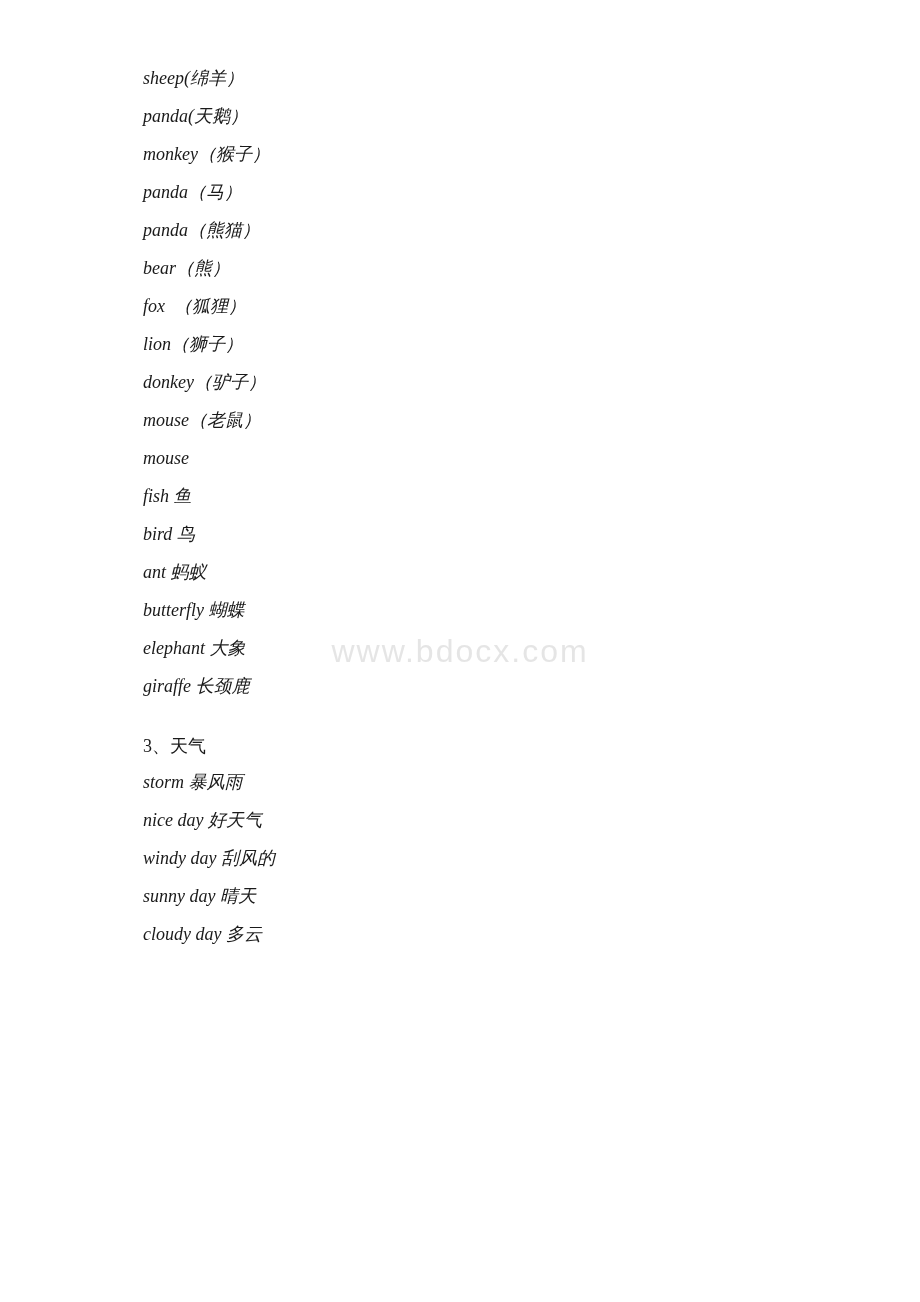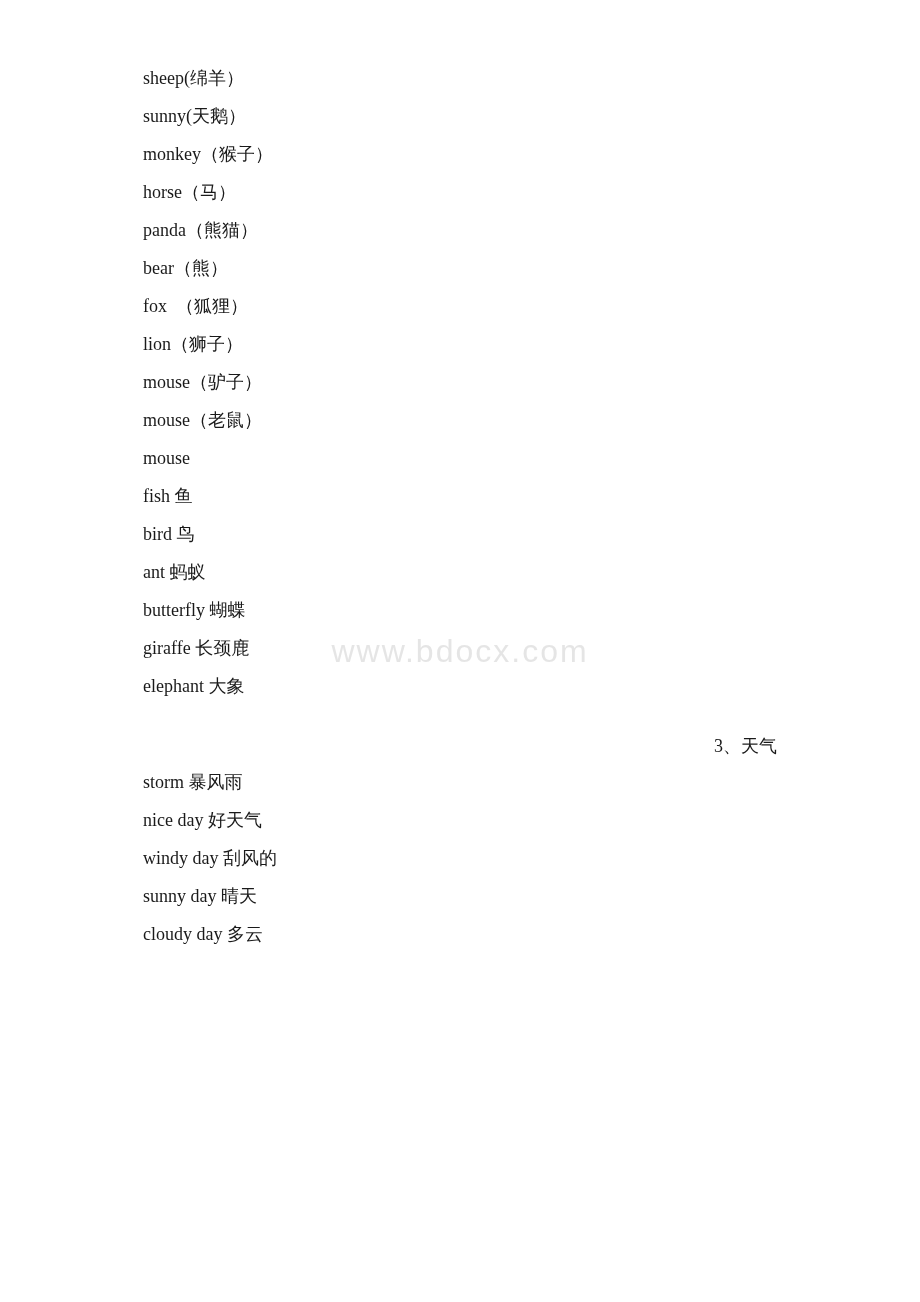--- a/index.html
+++ b/index.html
@@ -16,25 +16,25 @@
       min-height: 1302px;
       padding: 60px 143px;
       position: relative;
     }
     .content-list {
       list-style: none;
     }
     .content-list li {
       line-height: 2.0;
       margin-bottom: 2px;
+      font-style: italic;
     }
     .section-header {
       margin-bottom: 6px;
       font-weight: normal;
-      text-align: right;
     }
     .watermark {
       position: fixed;
       top: 50%;
       left: 50%;
       transform: translate(-50%, -50%);
       font-size: 32px;
       color: rgba(180, 180, 180, 0.35);
       font-family: Arial, sans-serif;
       white-space: nowrap;
@@ -43,36 +43,36 @@
       letter-spacing: 2px;
     }
   </style>
 </head>
 <body>
 
 <div class="watermark">www.bdocx.com</div>
 
 <ul class="content-list">
   <li>sheep(绵羊）</li>
-  <li>sunny(天鹅）</li>
+  <li>panda(天鹅）</li>
   <li>monkey（猴子）</li>
-  <li>horse（马）</li>
+  <li>panda（马）</li>
   <li>panda（熊猫）</li>
   <li>bear（熊）</li>
   <li>fox &nbsp;（狐狸）</li>
   <li>lion（狮子）</li>
-  <li>mouse（驴子）</li>
+  <li>donkey（驴子）</li>
   <li>mouse（老鼠）</li>
   <li>mouse</li>
   <li>fish 鱼</li>
   <li>bird 鸟</li>
   <li>ant 蚂蚁</li>
   <li>butterfly 蝴蝶</li>
+  <li>elephant 大象</li>
   <li>giraffe 长颈鹿</li>
-  <li>elephant 大象</li>
 </ul>
 
 <div style="margin-top: 30px;"></div>
 
 <p class="section-header">3、天气</p>
 
 <ul class="content-list">
   <li>storm 暴风雨</li>
   <li>nice day 好天气</li>
   <li>windy day 刮风的</li>

